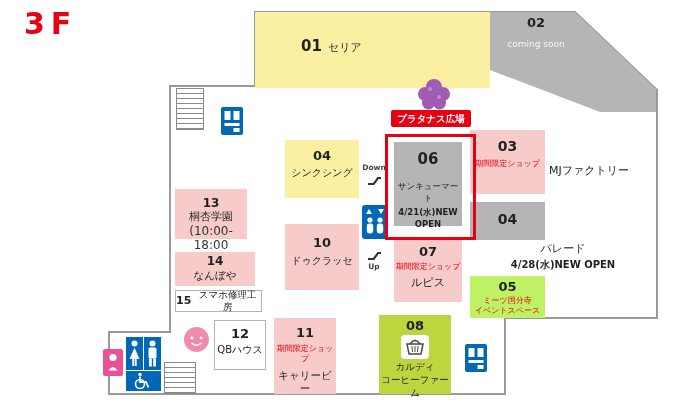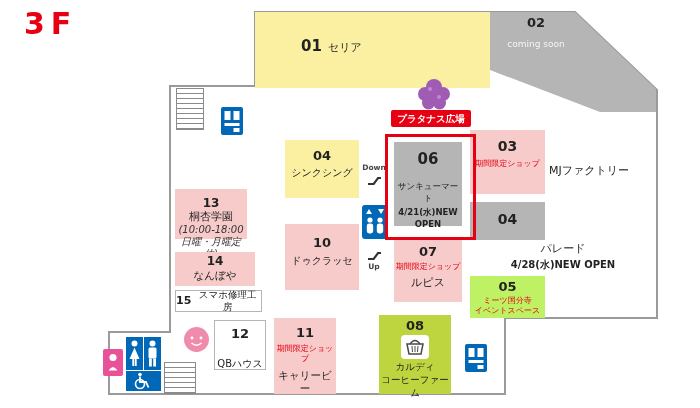--- a/index.html
+++ b/index.html
@@ -10,21 +10,21 @@
   .store{position:absolute;box-sizing:border-box;display:flex;flex-direction:column;align-items:center;color:#222;z-index:1;text-align:center;}
   .bg-yellow{background:#fbf0a2;}
   .bg-pink{background:#f6cbca;}
   .bg-gray{background:#b5b5b5;}
   .bg-lav{background:#bef264;}
   .bg-green{background:#bfd53f;}
   .bg-white{background:#fff;border:1px solid #b5b5b5;}
   .sid{font-weight:bold;font-size:13px;line-height:1.1;color:#222;}
   .sname{font-size:10px;line-height:1.25;color:#222;}
   .badge{font-size:8px;color:#e60012;line-height:1.25;}
-  .tiny{font-size:10px;line-height:1.2;color:#333;font-style:italic;}
+  .tiny{font-size:12px;line-height:1.2;color:#333;}
   .outside-label{position:absolute;z-index:2;color:#222;}
   .frame{position:absolute;border:3px solid #e60012;z-index:5;background:transparent;}
   .plaza-label{position:absolute;background:#e60012;color:#fff;font-size:9.5px;font-weight:bold;text-align:center;border-radius:2px;z-index:3;line-height:17px;}
   .dirtext{position:absolute;font-size:7.5px;color:#444;text-align:center;z-index:2;font-weight:bold;}
   .stairs{position:absolute;background:repeating-linear-gradient(to bottom,#ffffff 0,#ffffff 4px,#8a8a8a 4px,#8a8a8a 5px);border:1px solid #8a8a8a;z-index:3;box-sizing:border-box;}
   .icon{position:absolute;z-index:3;line-height:0;}
 </style>
 </head>
 <body>
 
@@ -107,21 +107,21 @@
   </div>
 
   <div class="store bg-pink" style="left:274px;top:318px;width:62px;height:76px;padding-top:8px">
     <div class="sid">11</div>
     <div class="badge" style="margin-top:4px">期間限定ショップ</div>
     <div class="sname" style="font-size:10.5px;margin-top:5px">キャリービー</div>
   </div>
 
   <div class="store bg-white" style="left:214px;top:320px;width:52px;height:50px;padding-top:6px">
     <div class="sid">12</div>
-    <div class="sname" style="margin-top:17px;white-space:nowrap">QBハウス</div>
+    <div class="sname" style="margin-top:3px;white-space:nowrap">QBハウス</div>
   </div>
 
   <div class="store bg-pink" style="left:175px;top:189px;width:72px;height:50px;padding-top:8px">
     <div class="sid" style="font-size:12px">13</div>
     <div class="sname" style="font-size:11px">桐杏学園</div>
     <div class="tiny">(10:00-18:00</div>
     <div class="tiny">日曜・月曜定休)</div>
   </div>
 
   <div class="store bg-pink" style="left:175px;top:252px;width:80px;height:34px;padding-top:3px">

